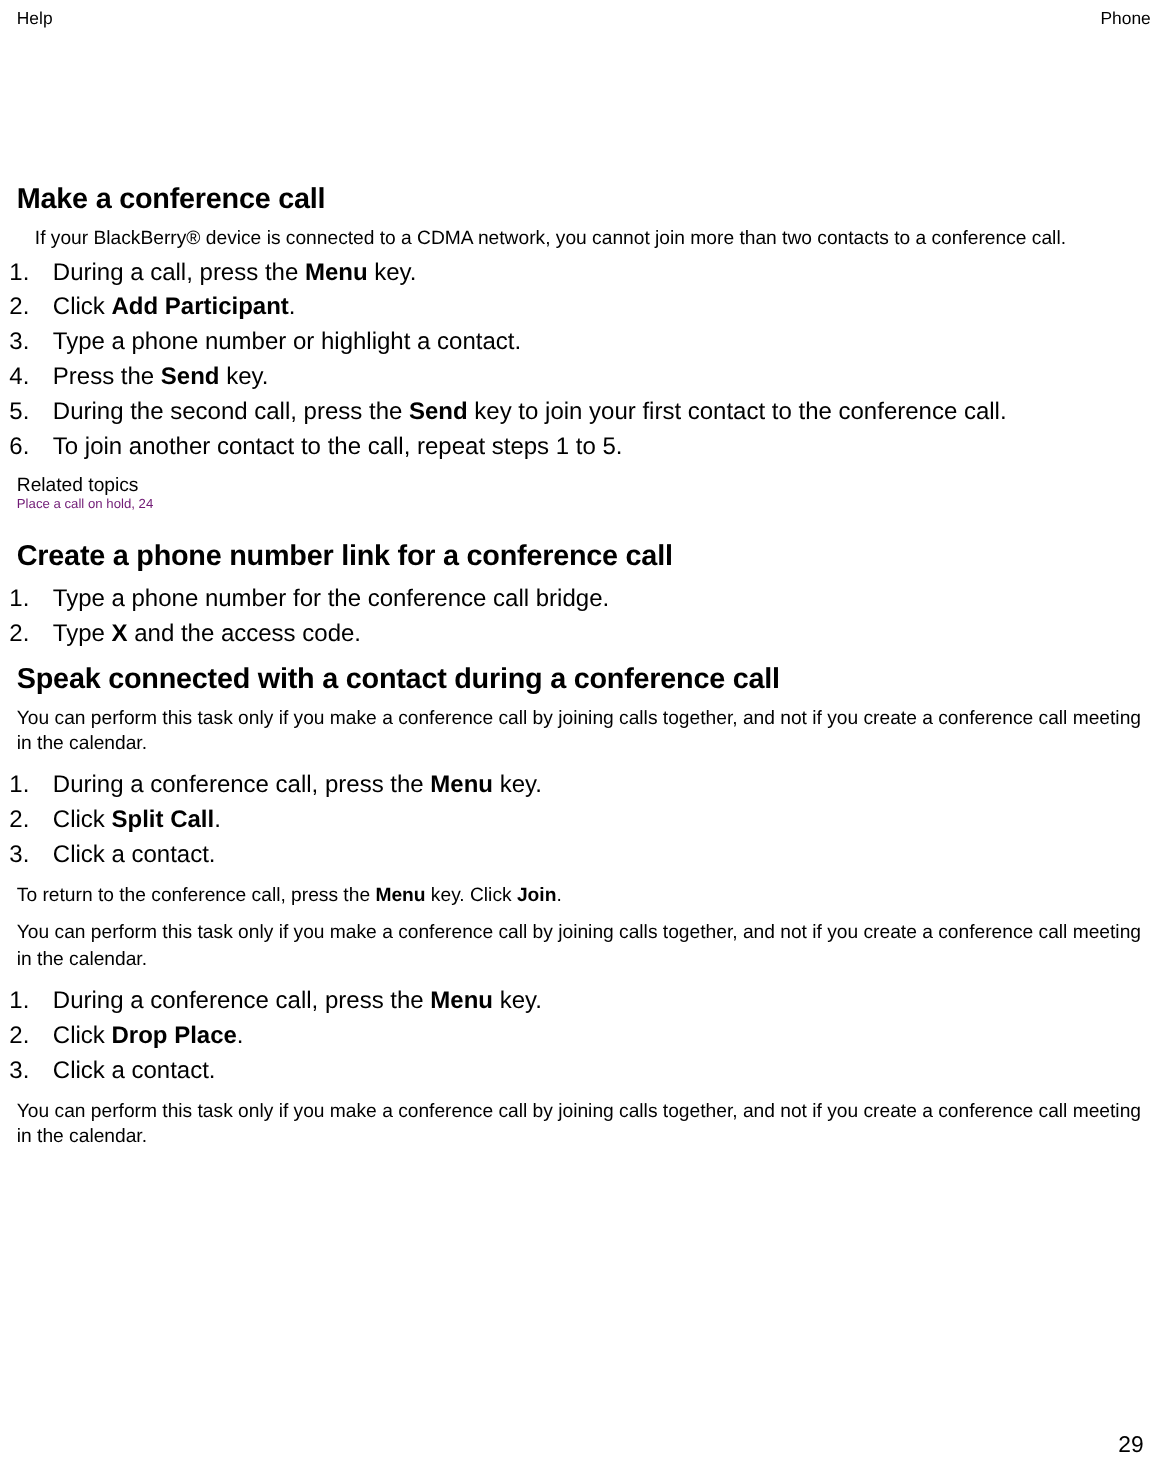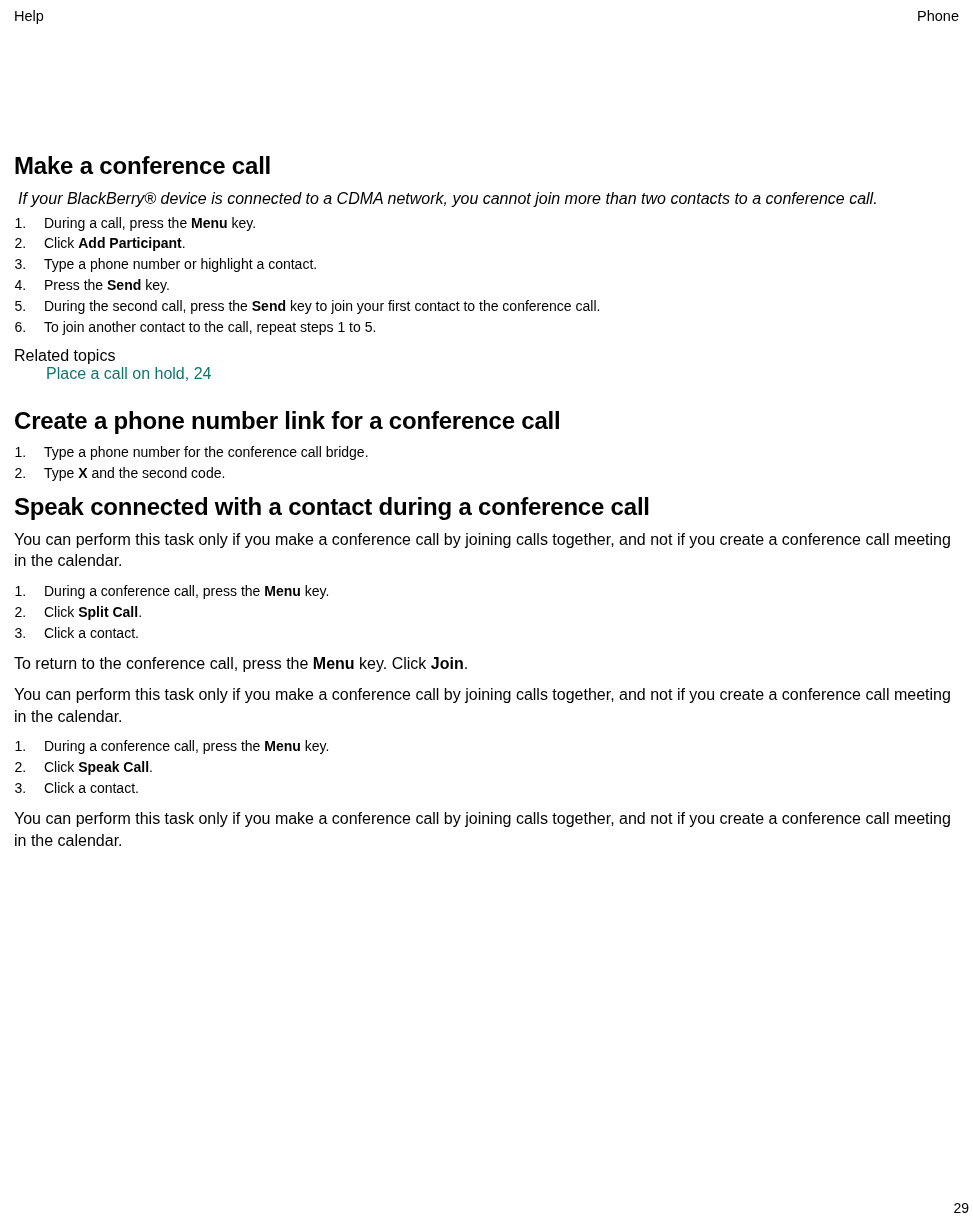--- a/index.html
+++ b/index.html
@@ -28,60 +28,58 @@
       margin-bottom: 128px;
     }
     h2.section-title {
       font-size: 24px;
       font-weight: 700;
       margin: 0 0 8px 0;
       letter-spacing: -0.2px;
     }
     .intro {
       font-size: 16px;
-      margin: 2px 0 4px 4px;
+      margin: 2px 0 4px 15px;
       line-height: 1.35;
-      font-style: italic;
     }
     ol {
       margin: 2px 0 10px 0;
       padding-left: 16px;
-      font-size: 14px;
+      font-size: 20px;
     }
     ol li {
       padding-left: 14px;
       margin: 2px 0;
       line-height: 1.35;
     }
     .related-heading {
       font-weight: 400;
       font-size: 16px;
       margin-top: 8px;
     }
     .related-link {
-      color: #0f766e;
-      font-size: 16px;
+      color: #701a75;
+      font-size: 11px;
       text-decoration: none;
       cursor: pointer;
       display: block;
       margin-bottom: 24px;
-      margin-left: 32px;
     }
     .body-para {
       font-size: 16px;
       margin: 4px 0 10px 0;
       line-height: 1.35;
     }
     .section-gap { margin-top: 28px; }
     .section-gap-lg { margin-top: 36px; }
     .page-number {
       position: absolute;
       bottom: 12px;
-      right: 4px;
-      font-size: 14px;
+      right: 20px;
+      font-size: 19px;
     }
     b { font-weight: 700; }
   </style>
 </head>
 <body>
 
 <div class="page">
   <div class="header">
     <span>Help</span>
     <span>Phone</span>
@@ -96,35 +94,35 @@
     <li><span>Press the </span><b>Send</b><span> key.</span></li>
     <li><span>During the second call, press the </span><b>Send</b><span> key to join your first contact to the conference call.</span></li>
     <li>To join another contact to the call, repeat steps 1 to 5.</li>
   </ol>
   <div class="related-heading">Related topics</div>
   <a class="related-link">Place a call on hold, 24</a>
 
   <h2 class="section-title">Create a phone number link for a conference call</h2>
   <ol>
     <li>Type a phone number for the conference call bridge.</li>
-    <li><span>Type </span><b>X</b><span> and the second code.</span></li>
+    <li><span>Type </span><b>X</b><span> and the access code.</span></li>
   </ol>
 
   <h2 class="section-title section-gap">Speak connected with a contact during a conference call</h2>
   <p class="body-para">You can perform this task only if you make a conference call by joining calls together, and not if you create a conference call meeting in the calendar.</p>
   <ol>
     <li><span>During a conference call, press the </span><b>Menu</b><span> key.</span></li>
     <li><span>Click </span><b>Split Call</b><span>.</span></li>
     <li>Click a contact.</li>
   </ol>
   <p class="body-para"><span>To return to the conference call, press the </span><b>Menu</b><span> key. Click </span><b>Join</b><span>.</span></p>
 
   <p class="body-para">You can perform this task only if you make a conference call by joining calls together, and not if you create a conference call meeting in the calendar.</p>
   <ol>
     <li><span>During a conference call, press the </span><b>Menu</b><span> key.</span></li>
-    <li><span>Click </span><b>Speak Call</b><span>.</span></li>
+    <li><span>Click </span><b>Drop Place</b><span>.</span></li>
     <li>Click a contact.</li>
   </ol>
 
   <p class="body-para">You can perform this task only if you make a conference call by joining calls together, and not if you create a conference call meeting in the calendar.</p>
 
   <div class="page-number">29</div>
 </div>
 
 </body></html>

